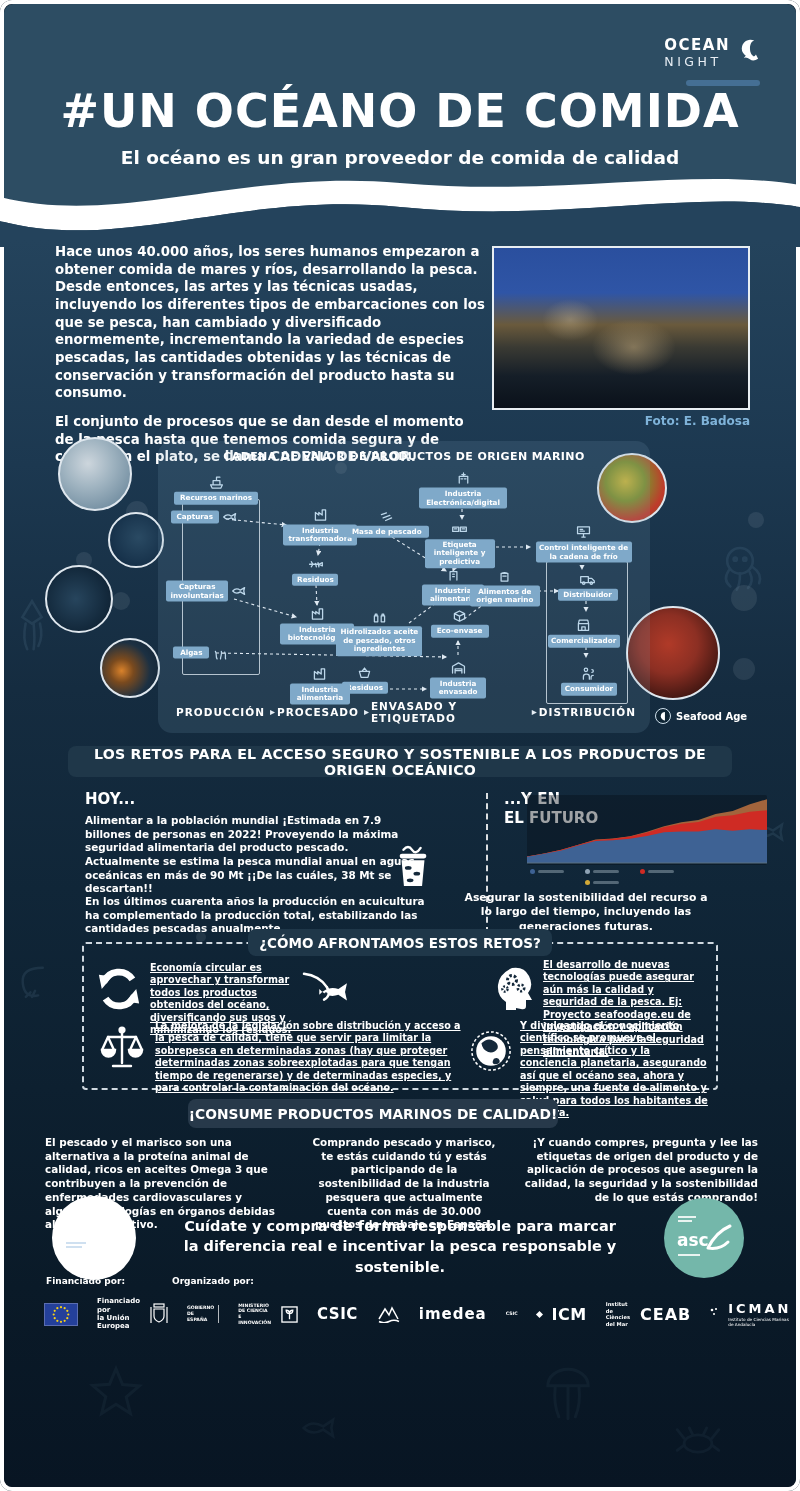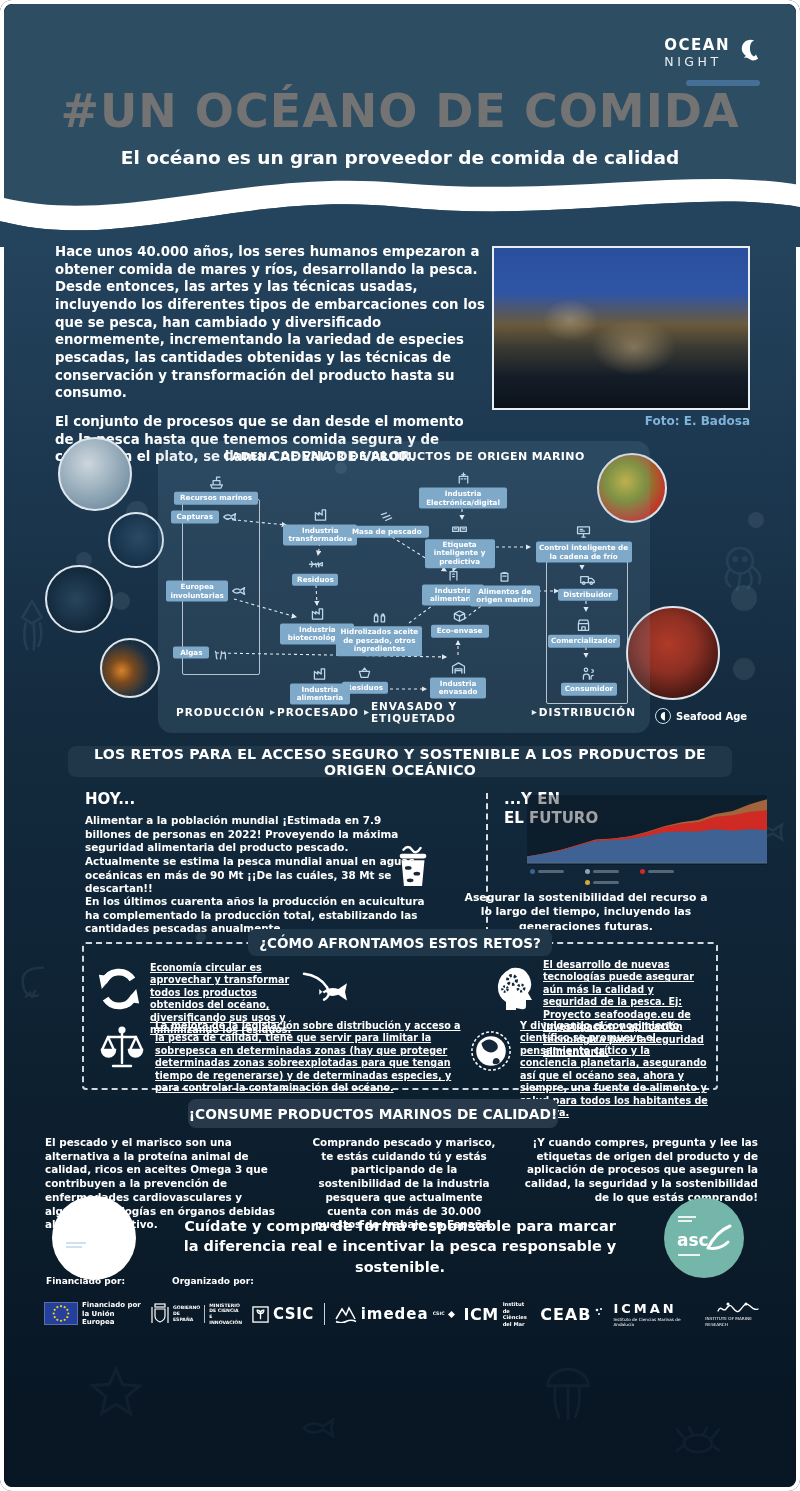--- a/index.html
+++ b/index.html
@@ -7,21 +7,21 @@
   body{font-family:"DejaVu Sans","Liberation Sans",sans-serif;}
   #poster{position:relative;width:800px;height:1491px;margin:0 auto;overflow:hidden;
     border-radius:12px;box-shadow:inset 0 0 0 4px #ffffff;background:#0a1624;}
   .abs{position:absolute;}
   
   #header-band{left:4px;right:4px;top:4px;height:238px;background:#2d4d63;border-radius:9px 9px 0 0;}
   #brand{right:38px;top:38px;display:flex;align-items:flex-start;gap:6px;color:#fff;}
   #brand .t1{font-size:15px;font-weight:bold;letter-spacing:1.5px;line-height:1.05;}
   #brand .t2{font-size:12.5px;font-weight:normal;letter-spacing:3.5px;line-height:1.2;color:#e8eef4;}
   #brand-tagline{right:40px;top:80px;width:74px;height:6px;border-radius:3px;background:rgba(90,140,190,.55);}
-  #poster-title{left:0;right:0;top:84px;text-align:center;color:#737373;font-size:46px;font-weight:bold;letter-spacing:1px;}
+  #poster-title{left:0;right:0;top:84px;text-align:center;color:#ffffff;font-size:46px;font-weight:bold;letter-spacing:1px;}
   #poster-subtitle{left:0;right:0;top:147px;text-align:center;color:#fff;font-size:18.5px;font-weight:bold;}
   #wave{left:0;top:163px;width:800px;height:84px;}
   
   #body-bg{left:4px;right:4px;top:240px;bottom:4px;border-radius:0 0 9px 9px;
     background:linear-gradient(180deg,#24435c 0%,#1c3850 18%,#152c40 36%,#102638 52%,#0d2030 68%,#0a1a28 84%,#081523 100%);}
   .dot{border-radius:50%;background:#cfdbe4;opacity:.10;}
   
   #intro-text{left:55px;top:243px;width:430px;color:#fff;font-size:13.3px;font-weight:bold;line-height:1.33;}
   #intro-text p{margin:0 0 11px 0;}
   #intro-photo{left:492px;top:246px;width:258px;height:164px;border:2px solid #e8eef2;
@@ -82,21 +82,21 @@
   #consume-c2{left:310px;top:1136px;width:188px;text-align:center;}
   #consume-c3{left:516px;top:1136px;width:242px;text-align:right;}
   #msc-badge{left:52px;top:1196px;width:84px;height:84px;border-radius:50%;background:#ffffff;}
   #asc-badge{left:664px;top:1198px;width:80px;height:80px;border-radius:50%;background:#74b7aa;}
   #closing-message{left:180px;top:1216px;width:440px;text-align:center;color:#fff;font-size:14.5px;font-weight:bold;line-height:1.4;}
   
   .foot-label{position:absolute;color:#fff;font-size:9px;font-weight:bold;}
   #financed-label{left:46px;top:1276px;}
   #organized-label{left:172px;top:1276px;}
   #footer-logos{left:44px;right:30px;top:1292px;height:44px;display:flex;align-items:center;justify-content:space-between;gap:10px;color:#fff;}
-  .logo{display:flex;align-items:center;gap:4px;}
+  .logo{display:flex;align-items:center;gap:19px;}
   .logo .tiny{font-size:4.6px;line-height:1.25;font-weight:bold;}
   .logo .small{font-size:7px;line-height:1.2;font-weight:bold;}
   .logo .big{font-size:15px;font-weight:bold;letter-spacing:.5px;}
   #eu-flag{width:34px;height:23px;background:#24409a;border:1px solid #5a6db0;position:relative;}
   .vbar{width:1px;height:22px;background:rgba(255,255,255,.8);}
   .decor{position:absolute;opacity:.12;}
   .decor svg{stroke:#7fa8c4;fill:none;stroke-width:1.6;stroke-linecap:round;}
   .decor.faint{opacity:.06;}
 </style>
 </head>
@@ -241,21 +241,21 @@
             </svg></span>
           <span class="vc-label" style="width: 84px;">Recursos marinos</span>
         </div>
         <div class="vc-node row" style="left: 9.5%; top: 26%;">
           <span class="vc-label" style="width: 48px;">Capturas</span>
           <span class="vc-icon"><svg viewBox="0 0 20 20">
               <path d="M2 10q4-4.5 9-1l5-3-1 4 1 4-5-3q-5 3.5-9-1z"></path>
             </svg></span>
         </div>
         <div class="vc-node row" style="left: 10%; top: 51.5%;">
-          <span class="vc-label" style="width: 62px;">Europea involuntarias</span>
+          <span class="vc-label" style="width: 62px;">Capturas involuntarias</span>
           <span class="vc-icon"><svg viewBox="0 0 20 20">
               <path d="M2 10q4-4.5 9-1l5-3-1 4 1 4-5-3q-5 3.5-9-1z"></path>
             </svg></span>
         </div>
         <div class="vc-node row" style="left: 8.8%; top: 72.5%;">
           <span class="vc-label" style="width: 36px;">Algas</span>
           <span class="vc-icon"><svg viewBox="0 0 20 20">
               <path d="M6 17c-2-3 0-6-2-9m6 9c0-4 2-5 1-9m5 9c-1-3 1-5-1-8"></path>
             </svg></span>
         </div>

